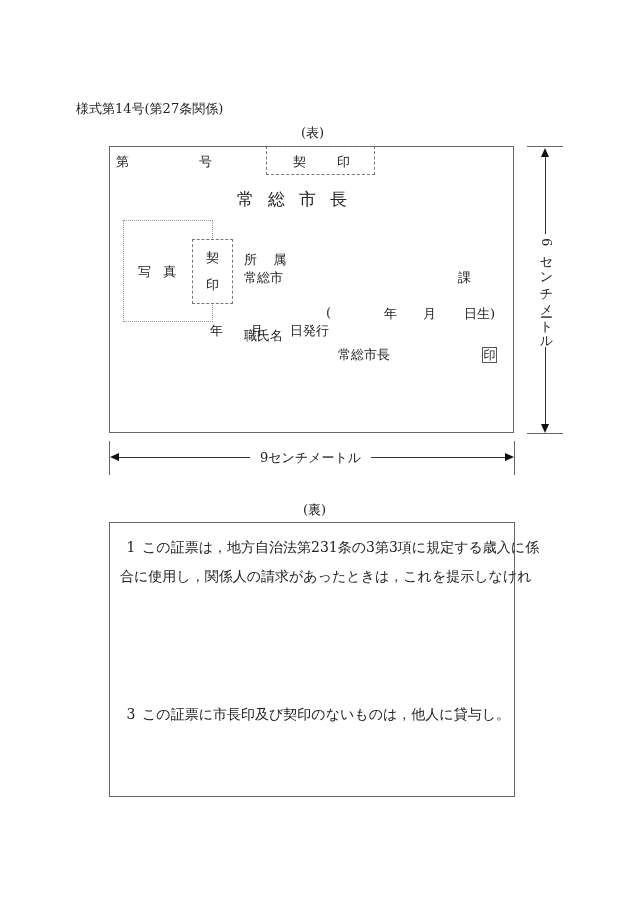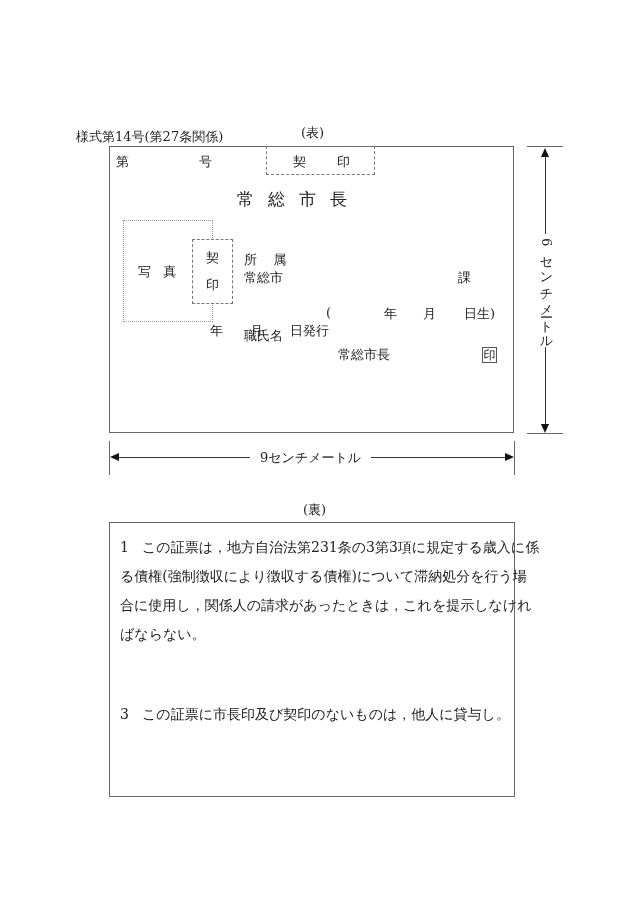--- a/index.html
+++ b/index.html
@@ -13,21 +13,20 @@
       position: relative;
       overflow: hidden;
       font-family: "DejaVu Serif", "Liberation Serif", serif;
       color: #222;
     }
     .abs { position: absolute; }
     .form-label {
       left: 76px; top: 100px;
       font-size: 13px;
       white-space: nowrap;
-      margin-top: 28px;
     }
     .side-label {
       font-size: 13px;
       white-space: nowrap;
     }
     
     .card-front {
       left: 109px; top: 146px;
       width: 405px; height: 287px;
       border: 1px solid #666;
@@ -113,20 +112,21 @@
       width: 392px;
     }
     .back-item .num {
       display: inline-block;
       width: 22px;
     }
     .back-item .cont {
       display: block;
       padding-left: 2px;
       white-space: nowrap;
+      text-align: center;
     }
   </style>
 </head>
 <body>
 
 <div class="abs form-label">様式第14号(第27条関係)</div>
 
 <div class="abs side-label" style="left:301px; top:124px;">(表)</div>
 
 <div class="abs card-front">
@@ -179,20 +179,18 @@
 <div class="abs hline" style="left:112px; top:457px; width:400px;"></div>
 <div class="abs arrow-left" style="left:110px; top:453px;"></div>
 <div class="abs arrow-right" style="left:505px; top:453px;"></div>
 <div class="abs dim-h-text" style="left:250px; top:449px;text-align:center;">9センチメートル</div>
 
 <div class="abs side-label" style="left:303px; top:501px;">(裏)</div>
 
 <div class="abs card-back">
   <div class="back-item" style="top:10px;">
     <span class="cont"><span class="num">1</span><span>この証票は，地方自治法第231条の3第3項に規定する歳入に係</span></span>
-    <span class="cont">る債権(強制徴収により徴収する債権)について滞納処分を行う場</span>
     <span class="cont">合に使用し，関係人の請求があったときは，これを提示しなけれ</span>
-    <span class="cont">ばならない。</span>
   </div>
   <div class="back-item" style="top:177px;">
     <span class="cont"><span class="num">3</span><span>この証票に市長印及び契印のないものは，他人に貸与し。</span></span>
   </div>
 </div>
 
 </body></html>

